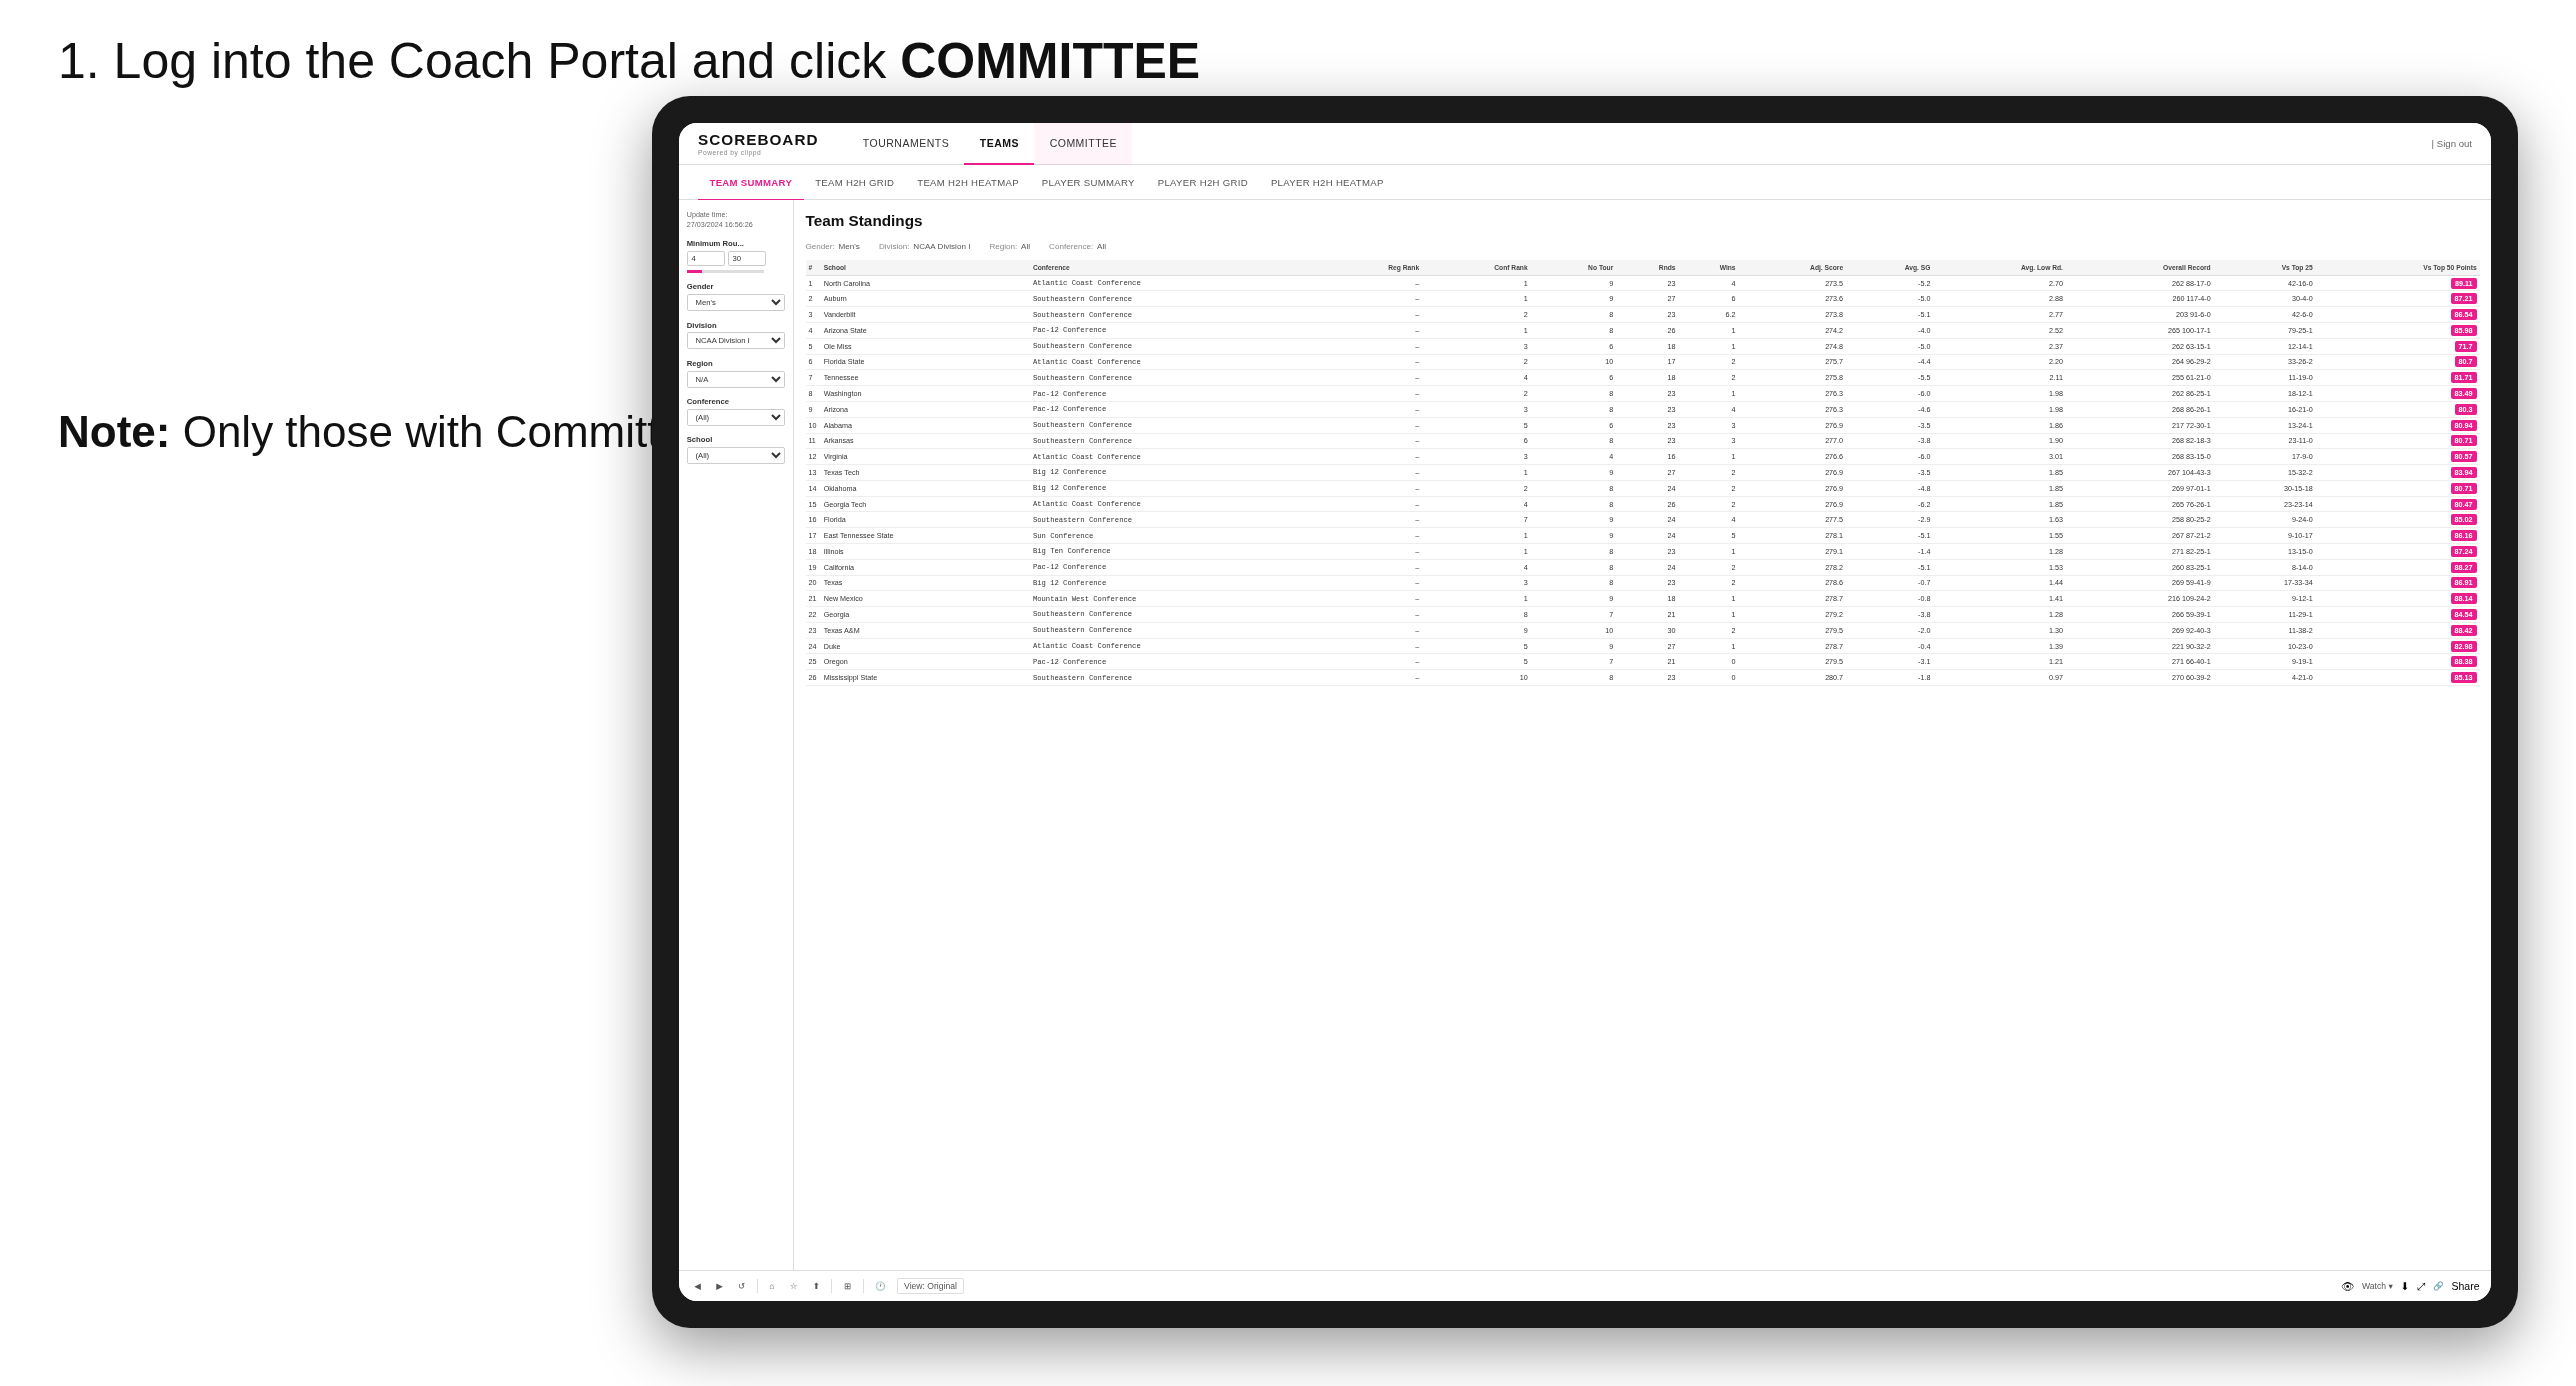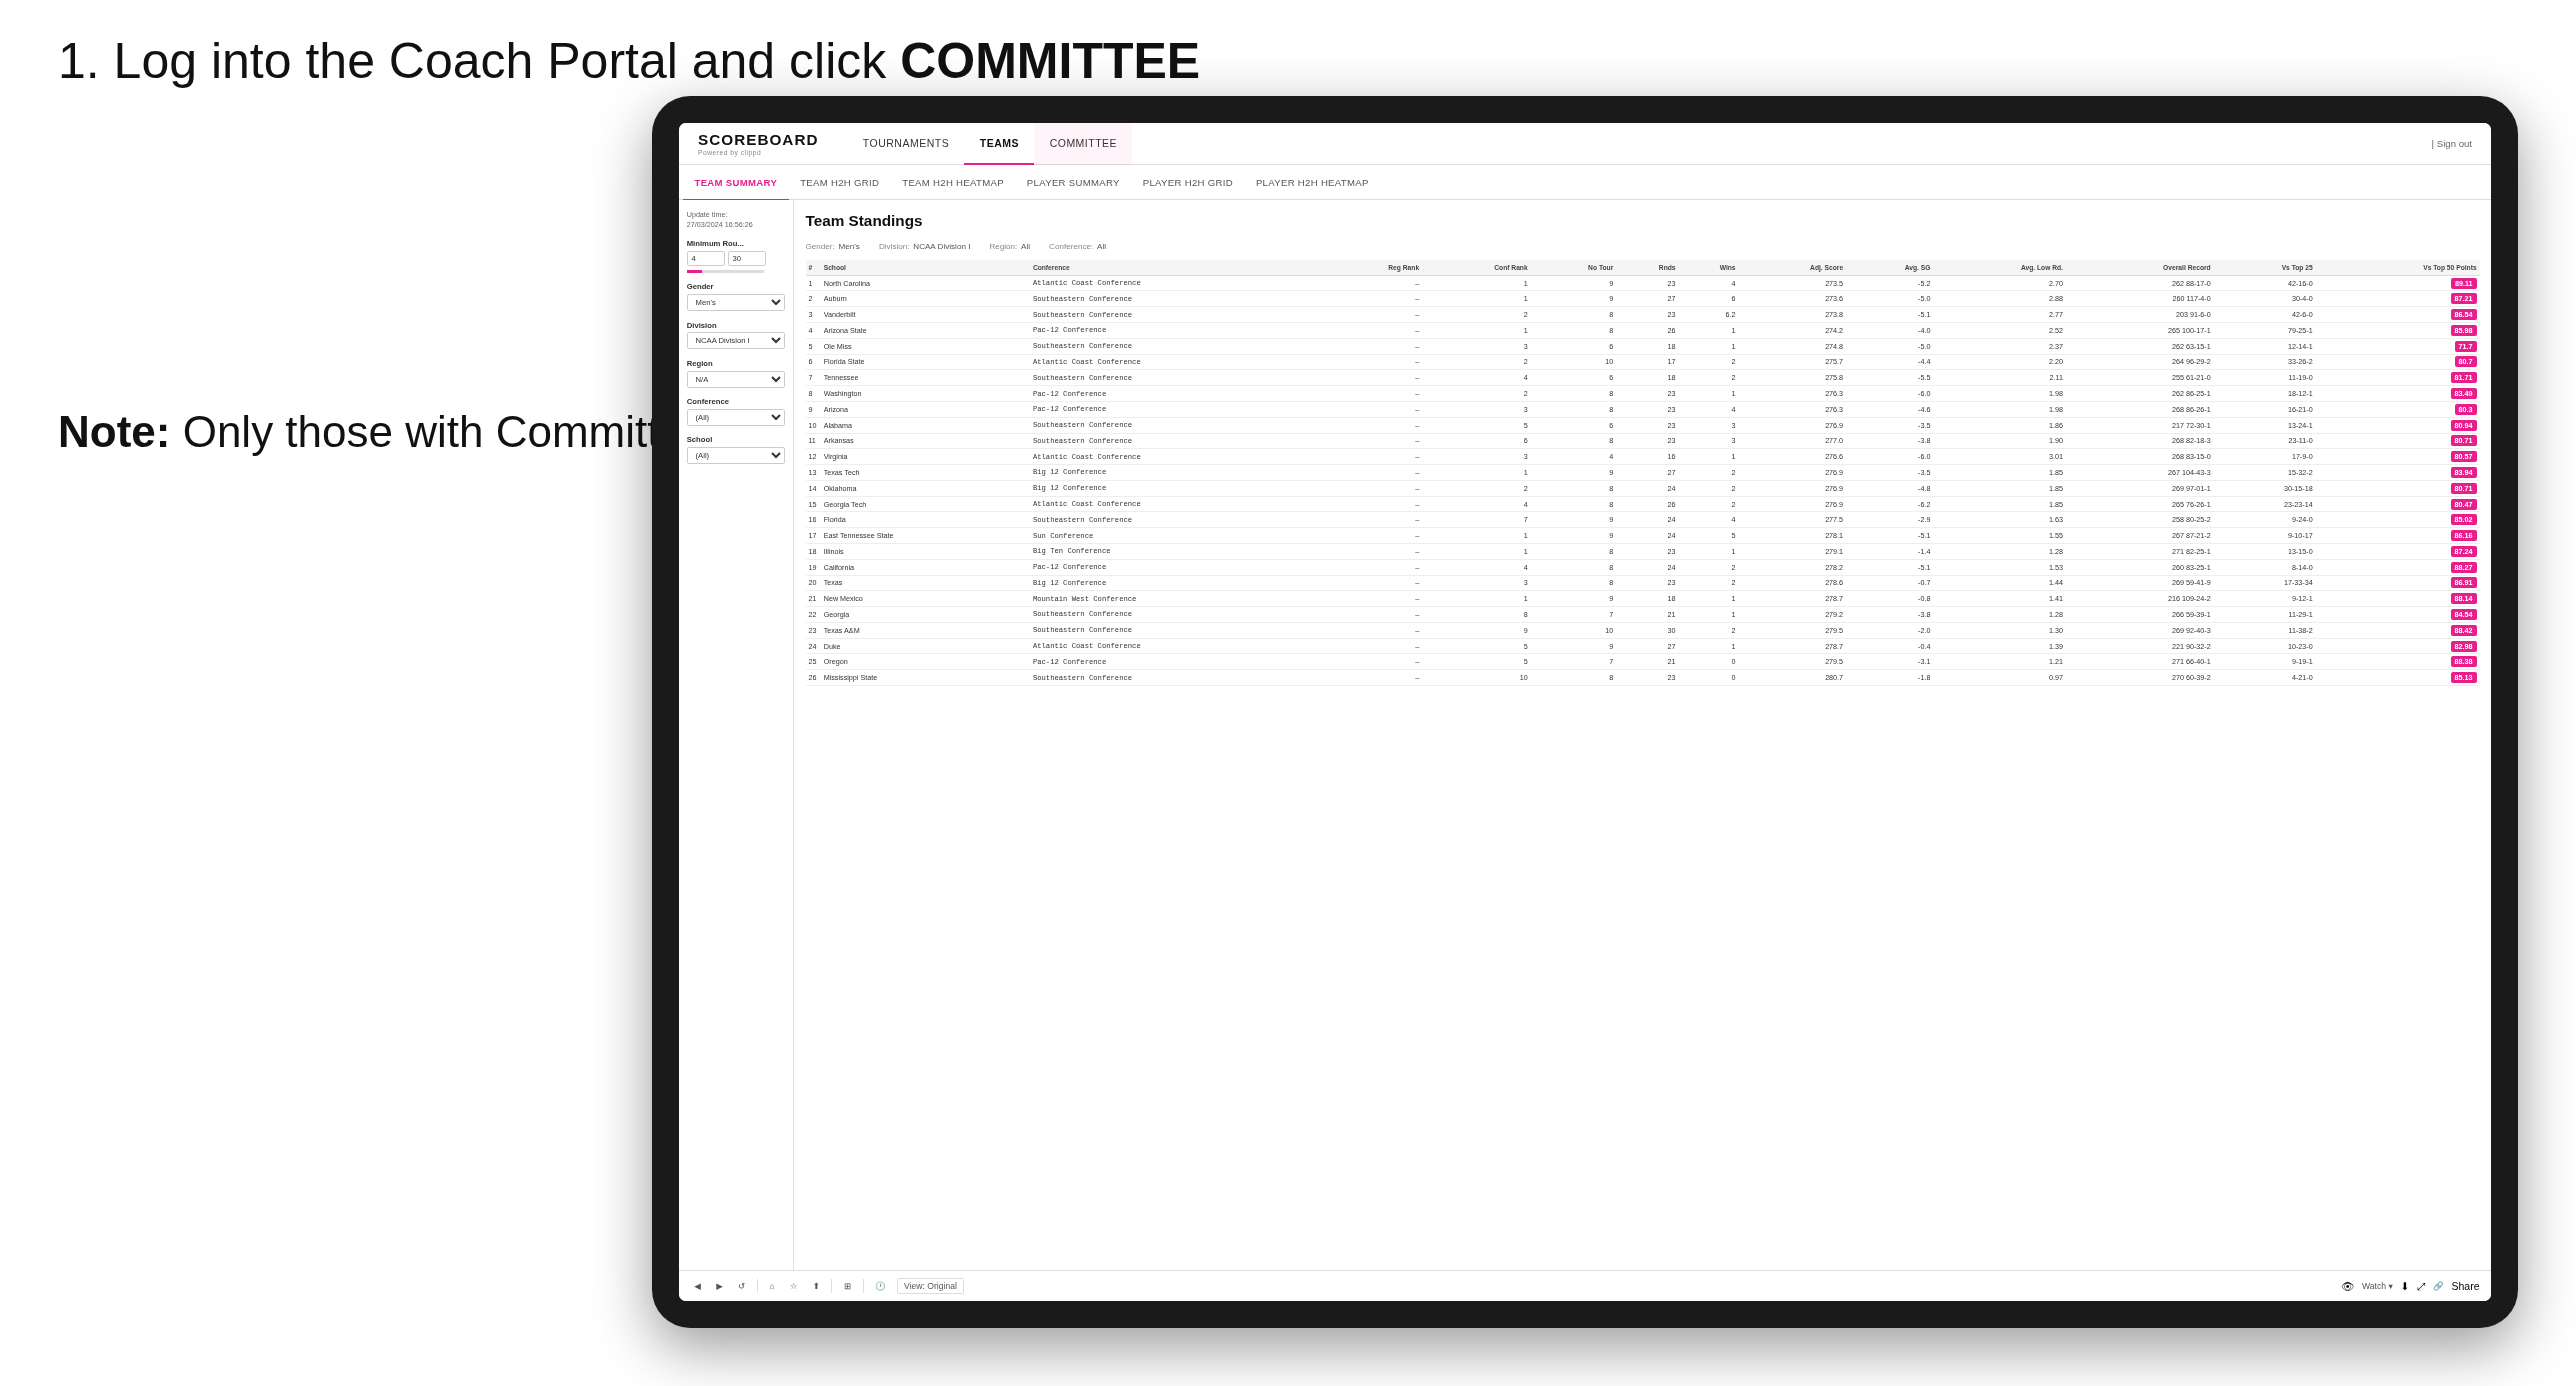--- a/index.html
+++ b/index.html
@@ -51,21 +51,21 @@
       right: 58px;
       bottom: 58px;
       background: #1a1a1a;
       border-radius: 38px;
       padding: 27px;
       box-shadow: 0 19px 58px rgba(0,0,0,0.4);
     }
 
     .ipad-screen {
       background: #e8e8e8;
-      border-radius: 7px;
+      border-radius: 18px;
       width: 100%;
       height: 100%;
       overflow: hidden;
       position: relative;
     }
 
     
     .app-container {
       background: #f5f5f5;
       width: 100%;
@@ -143,21 +143,21 @@
 
     .sign-out {
       cursor: pointer;
     }
 
     
     .sub-nav {
       background: #ffffff;
       display: flex;
       align-items: center;
-      padding: 0 4px;
+      padding: 0 19px;
       height: 35px;
       border-bottom: 1px solid #ddd;
       flex-shrink: 0;
       gap: 0;
     }
 
     .sub-nav-item {
       padding: 0 11.5px;
       height: 35px;
       display: flex;

